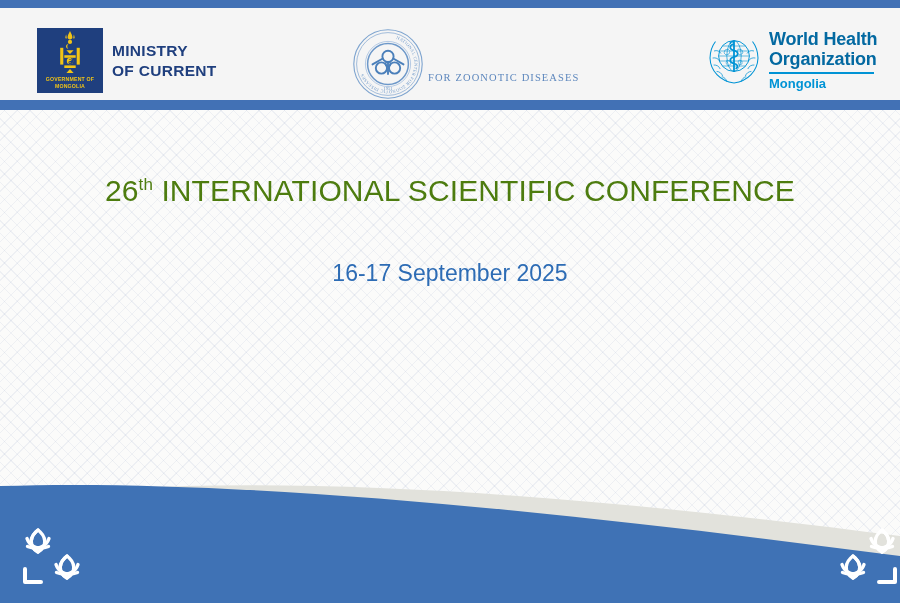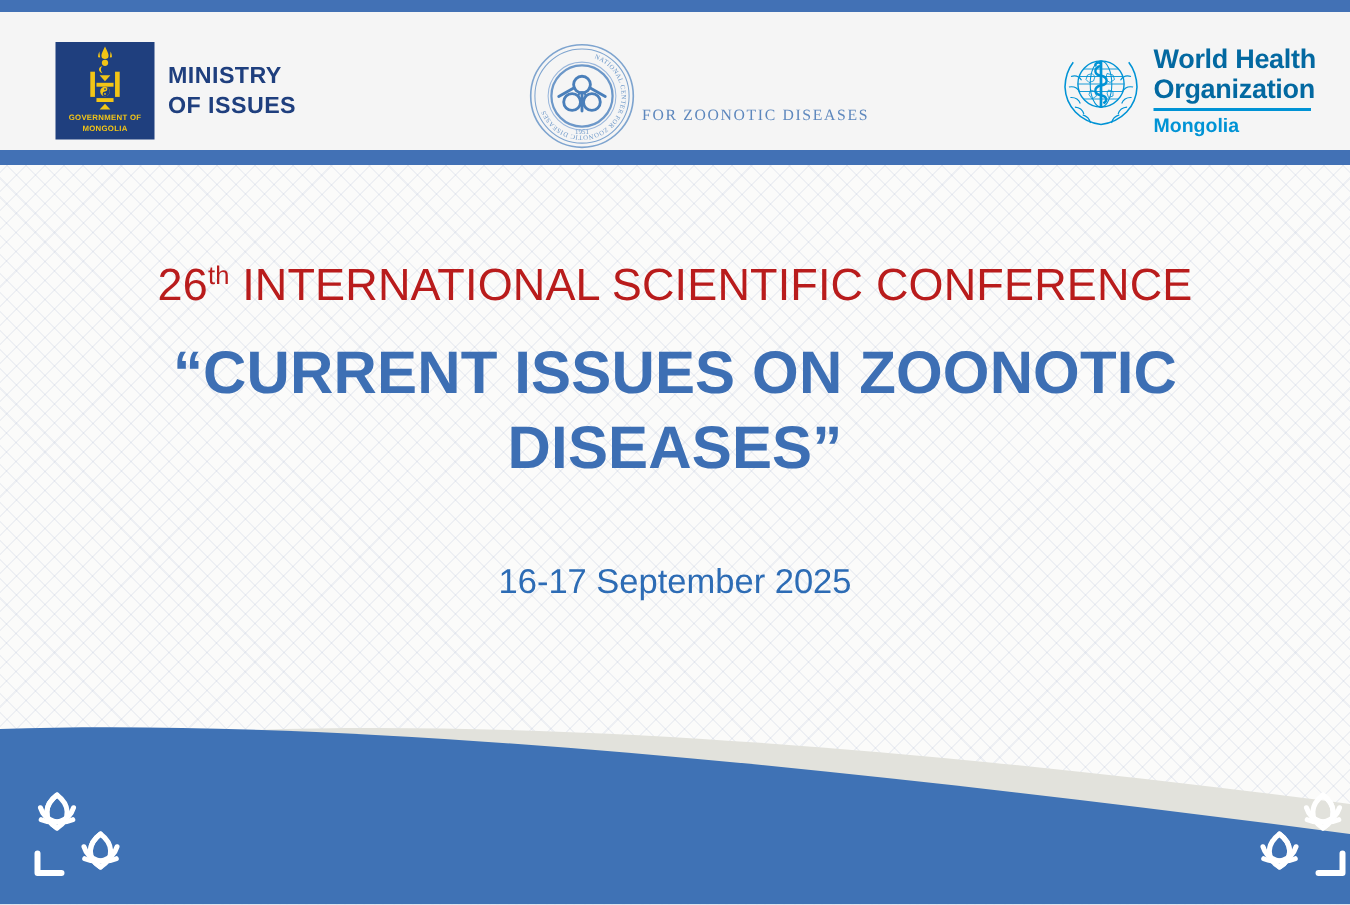--- a/index.html
+++ b/index.html
@@ -102,21 +102,21 @@
 
   
   .waves{position:absolute;left:0;top:0;width:900px;height:603px;pointer-events:none;}
 
   
   .text-block{
     position:absolute;left:0;top:110px;width:900px;text-align:center;
   }
   .conf-line{
     margin-top:62px;
-    color:#b91c1c;font-size:30px;font-weight:normal;
+    color:#4d7c0f;font-size:30px;font-weight:normal;
     letter-spacing:.1px;line-height:38px;
     font-family:"Liberation Sans", sans-serif;
   }
   .conf-line .ord{font-size:17px;vertical-align:super;line-height:0;}
   .theme{
     margin-top:14px;
     color:#3d6fb4;font-size:40px;font-weight:bold;
     line-height:50px;letter-spacing:.1px;
     font-family:"Liberation Sans", sans-serif;
   }
@@ -175,21 +175,21 @@
             <path d="M13.4 43 L20.6 43 L17 39.1 Z"></path>
           </g>
         </svg>
         <div class="moh-emblem-caption">
           <span>GOVERNMENT OF</span><br>
           <span>MONGOLIA</span>
         </div>
       </div>
       <div class="moh-text">
         <div>MINISTRY</div>
-        <div>OF ISSUES</div>
+        <div>OF CURRENT</div>
       </div>
     </div>
 
     <div class="nczd-logo">
       <svg class="nczd-seal" viewBox="0 0 72 72">
         <circle cx="36" cy="36" r="34.2" fill="none" stroke="#7ea4cf" stroke-width="1.1"></circle>
         <circle cx="36" cy="36" r="31.4" fill="none" stroke="#7ea4cf" stroke-width=".7"></circle>
         <circle cx="36" cy="36" r="22.6" fill="none" stroke="#9ab7dc" stroke-width=".7"></circle>
         <circle cx="36" cy="36" r="20.4" fill="none" stroke="#6d98c9" stroke-width="1.5"></circle>
 
@@ -250,24 +250,20 @@
         <div class="who-name">Organization</div>
         <div class="who-underline"></div>
         <div class="who-country">Mongolia</div>
       </div>
     </div>
 
   </div>
 
   <div class="text-block">
     <div class="conf-line"><span>26</span><span class="ord">th</span><span> INTERNATIONAL SCIENTIFIC CONFERENCE</span></div>
-    <div class="theme">
-      <div>“CURRENT ISSUES ON ZOONOTIC</div>
-      <div>DISEASES”</div>
-    </div>
     <div class="meta">
       <div>16-17 September 2025</div>
     </div>
   </div>
 
   <svg class="waves" viewBox="0 0 900 603" preserveAspectRatio="none">
     <path d="M0 500 C 240 468 560 492 900 536 L900 603 L0 603 Z" fill="#e2e2dc"></path>
     <path d="M0 486 C 250 478 580 514 900 556 L900 603 L0 603 Z" fill="#3f72b5"></path>
   </svg>
 

